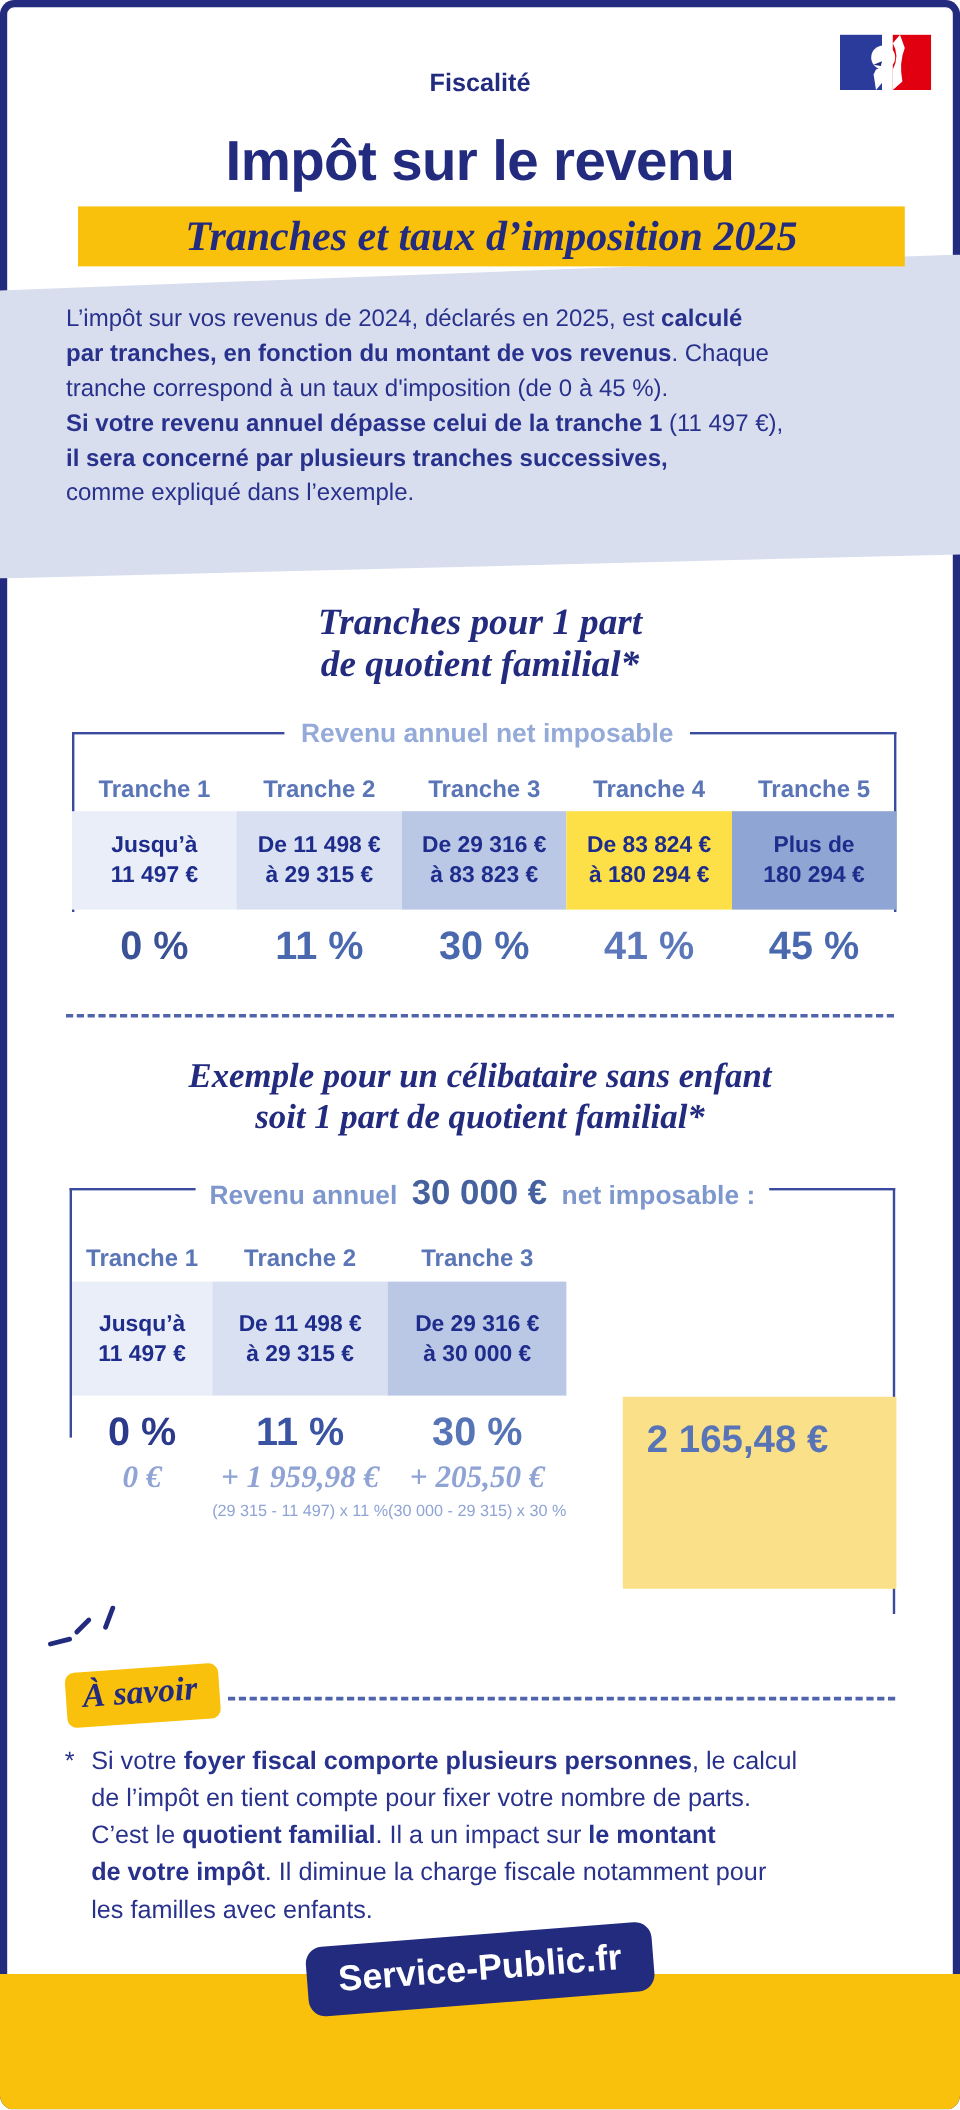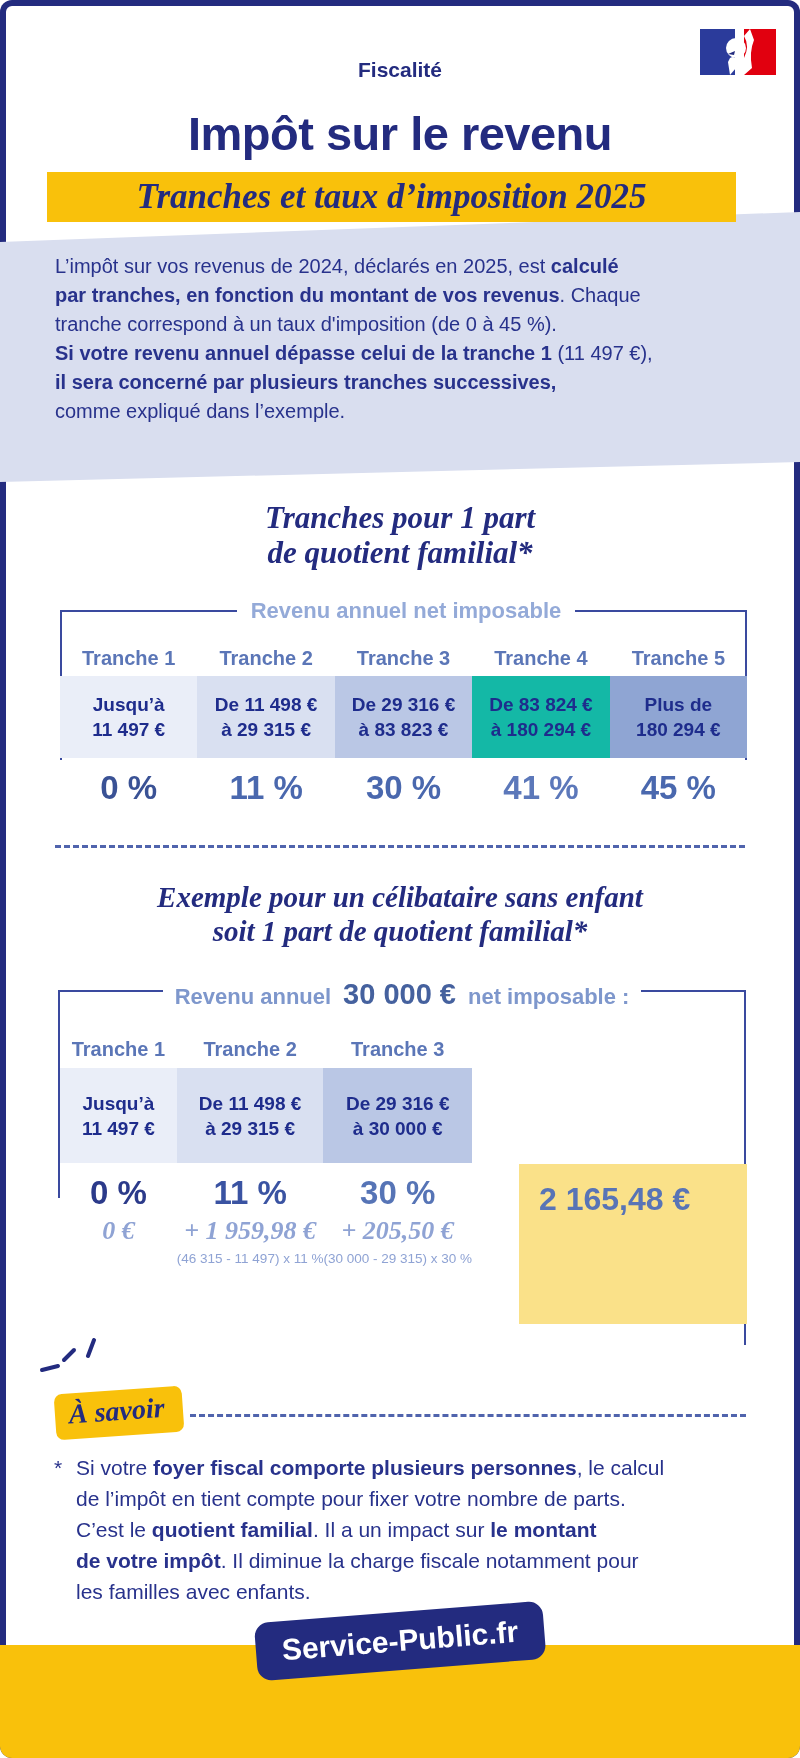--- a/index.html
+++ b/index.html
@@ -9,21 +9,21 @@
     box-shadow:inset 0 0 0 6px #232b7f;
     font-family:"Liberation Sans",sans-serif;
     color:#232b7f;
   }
   
   .logo{position:absolute;top:28px;right:24px;width:76px;height:48px;}
   .category{position:absolute;top:58px;left:0;width:100%;text-align:center;
     font-size:21px;font-weight:bold;color:#232b7f;}
   .title{position:absolute;top:106px;left:0;width:100%;text-align:center;
     font-size:47px;font-weight:bold;letter-spacing:-0.5px;color:#232b7f;}
-  .banner{position:absolute;top:172px;left:47px;width:689px;height:50px;
+  .banner{position:absolute;top:172px;left:65px;width:689px;height:50px;
     background:#f9c10b;display:flex;align-items:center;justify-content:center;z-index:3;}
   .banner span{font-family:"Liberation Serif",serif;font-style:italic;font-weight:bold;
     font-size:35px;color:#232b7f;white-space:nowrap;}
   
   .band{position:absolute;top:208px;left:0;width:800px;height:280px;background:#d9deef;
     clip-path:polygon(0 34px,100% 4px,100% 254px,0 274px);z-index:1;}
   .intro{position:absolute;top:252px;left:55px;width:700px;z-index:2;
     font-size:20px;line-height:29px;color:#28328c;}
   .intro .b,.note .b{font-weight:bold;}
   
@@ -143,21 +143,21 @@
       <div class="col">
         <div class="thead">Tranche 3</div>
         <div class="tcell" style="background: rgb(186, 199, 229);">
           <div>De 29 316 €</div>
           <div>à 83 823 €</div>
         </div>
         <div class="trate" style="color: rgb(74, 104, 174);">30 %</div>
       </div>
       <div class="col">
         <div class="thead">Tranche 4</div>
-        <div class="tcell" style="background: #14b8a6;">
+        <div class="tcell" style="background: #fde047;">
           <div>De 83 824 €</div>
           <div>à 180 294 €</div>
         </div>
         <div class="trate" style="color: rgb(92, 120, 186);">41 %</div>
       </div>
       <div class="col">
         <div class="thead">Tranche 5</div>
         <div class="tcell" style="background: rgb(143, 165, 211);">
           <div>Plus de</div>
           <div>180 294 €</div>
@@ -194,21 +194,21 @@
         <div class="tformula"></div>
       </div>
       <div class="col">
         <div class="thead">Tranche 2</div>
         <div class="tcell" style="background: rgb(217, 224, 241);">
           <div>De 11 498 €</div>
           <div>à 29 315 €</div>
         </div>
         <div class="trate" style="color: rgb(58, 83, 162);">11 %</div>
         <div class="tamount">+ 1 959,98 €</div>
-        <div class="tformula">(46 315 - 11 497) x 11 %</div>
+        <div class="tformula">(29 315 - 11 497) x 11 %</div>
       </div>
       <div class="col">
         <div class="thead">Tranche 3</div>
         <div class="tcell" style="background: rgb(186, 199, 229);">
           <div>De 29 316 €</div>
           <div class="xb">à 30 000 €</div>
         </div>
         <div class="trate" style="color: rgb(86, 116, 182);">30 %</div>
         <div class="tamount">+ 205,50 €</div>
         <div class="tformula">(30 000 - 29 315) x 30 %</div>

